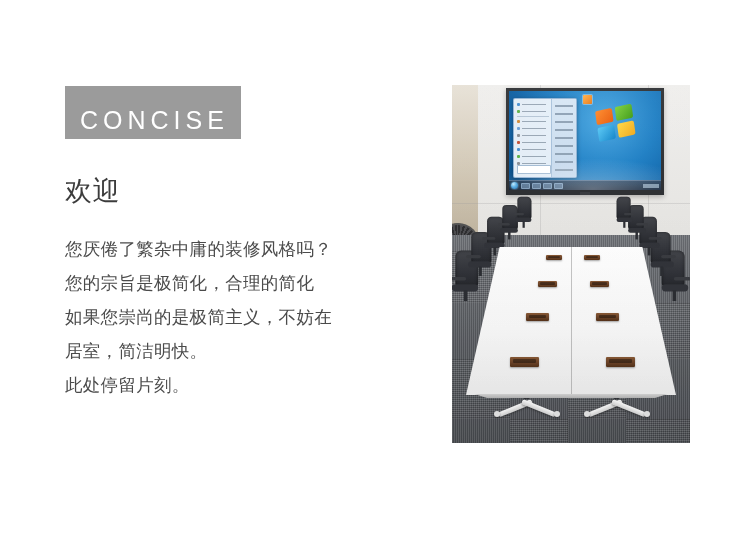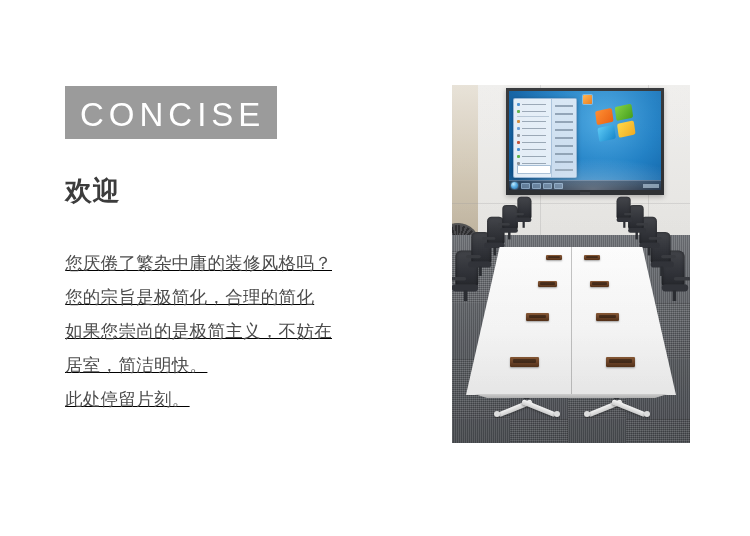--- a/index.html
+++ b/index.html
@@ -21,43 +21,42 @@
     position: absolute;
     left: 65px;
     top: 86px;
     width: 350px;
   }
 
   .badge {
     display: inline-block;
     background: #9b9b9b;
     color: #ffffff;
-    font-size: 33px;
+    font-size: 25px;
     letter-spacing: 5px;
-    padding: 12px 12px 6px 14px;
+    padding: 21px 12px 6px 14px;
     line-height: 1.05;
     font-weight: 400;
     text-indent: 1px;
   }
 
   .headings {
     margin-top: 31px;
   }
   .heading-line {
     color: #3c3c3c;
     font-size: 27px;
-    font-weight: 700;
+    font-weight: 400;
     line-height: 42px;
     letter-spacing: 0.5px;
     white-space: nowrap;
   }
 
   .body-copy {
-    margin-top: 34px;
-    text-decoration: underline;
+    margin-top: 20px;
   }
   .body-line {
     color: #4b4b4b;
     font-size: 17.5px;
     line-height: 34px;
     letter-spacing: 0.3px;
     white-space: nowrap;
   }
 
   

